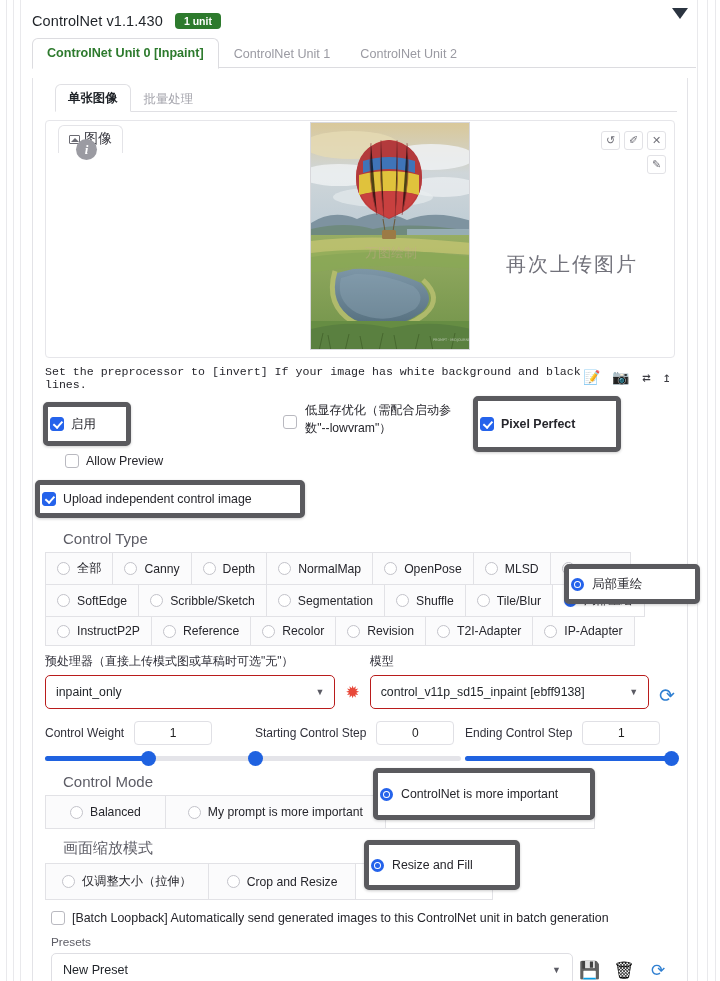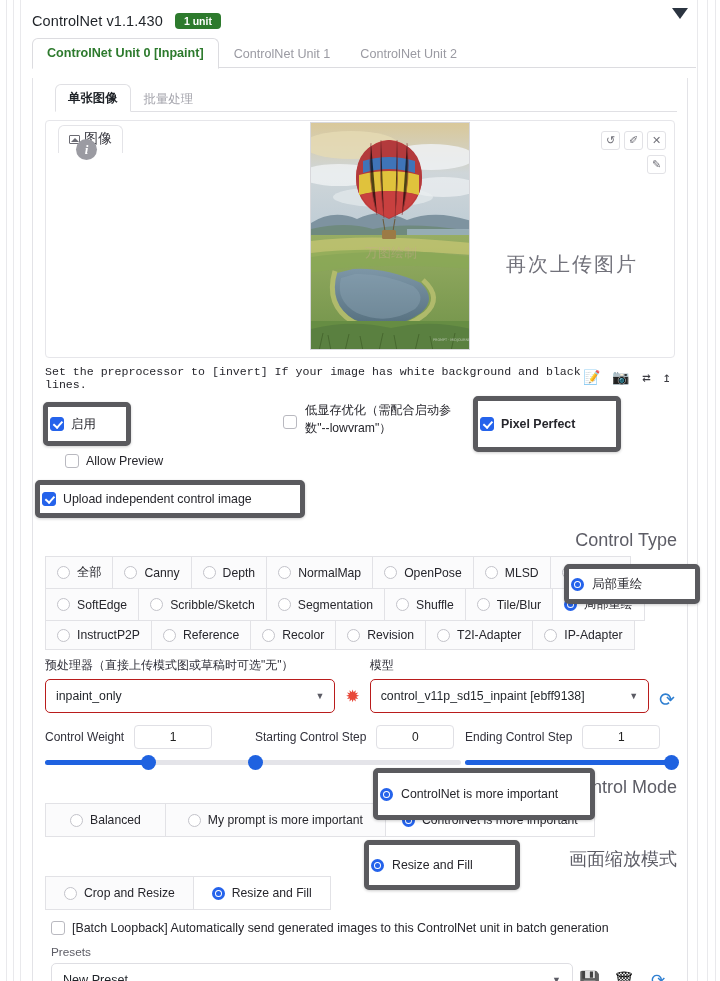--- a/index.html
+++ b/index.html
@@ -155,21 +155,21 @@
     position: absolute; left: 240px; top: 2px; width: 175px;
     display: flex; align-items: flex-start; gap: 8px;
   }
   .lowvram .box { margin-top: 13px; }
   .lowvram .cb-label { font-size: 12.2px; line-height: 1.45; color: #26262c; }
 
   .row-preview { margin: 2px 0 0 22px; }
   .row-upload { position: relative; height: 40px; margin-top: 10px; }
   .hl-upload { left: -8px; top: -2px; width: 270px; height: 38px; }
 
-  .sec-label { font-size: 18px; color: #5d5d66; margin: 8px 0 5px 20px; text-align: right; }
+  .sec-label { font-size: 15px; color: #5d5d66; margin: 8px 0 5px 20px; }
 
   
   .radio-grid { display: flex; flex-wrap: wrap; margin: 0 2px; }
   .radio-row { display: flex; width: 100%; }
   .ritem {
     display: flex; align-items: center; gap: 7px; cursor: pointer;
     border: 1px solid #e2e2e6; background: #fbfbfc;
     padding: 7px 11px; font-size: 12.2px; color: #26262c;
     margin: 0 -1px -1px 0; white-space: nowrap; position: relative;
   }
@@ -558,20 +558,24 @@
           <div class="ritem sel" style="padding:9px 16px">
               <span class="radio on"></span>
               <span>ControlNet is more important</span>
             </div>
         </div>
       </div>
 
       <div class="sec-label" style="margin-top:11px">画面缩放模式</div>
       <div class="radio-grid">
         <div class="radio-row">
+          <div class="ritem" style="padding:9px 16px">
+              <span class="radio"></span>
+              <span>仅调整大小（拉伸）</span>
+            </div>
           <div class="ritem" style="padding:9px 18px">
               <span class="radio"></span>
               <span>Crop and Resize</span>
             </div>
           <div class="ritem sel" style="padding:9px 18px">
               <span class="radio on"></span>
               <span>Resize and Fill</span>
             </div>
         </div>
       </div>

